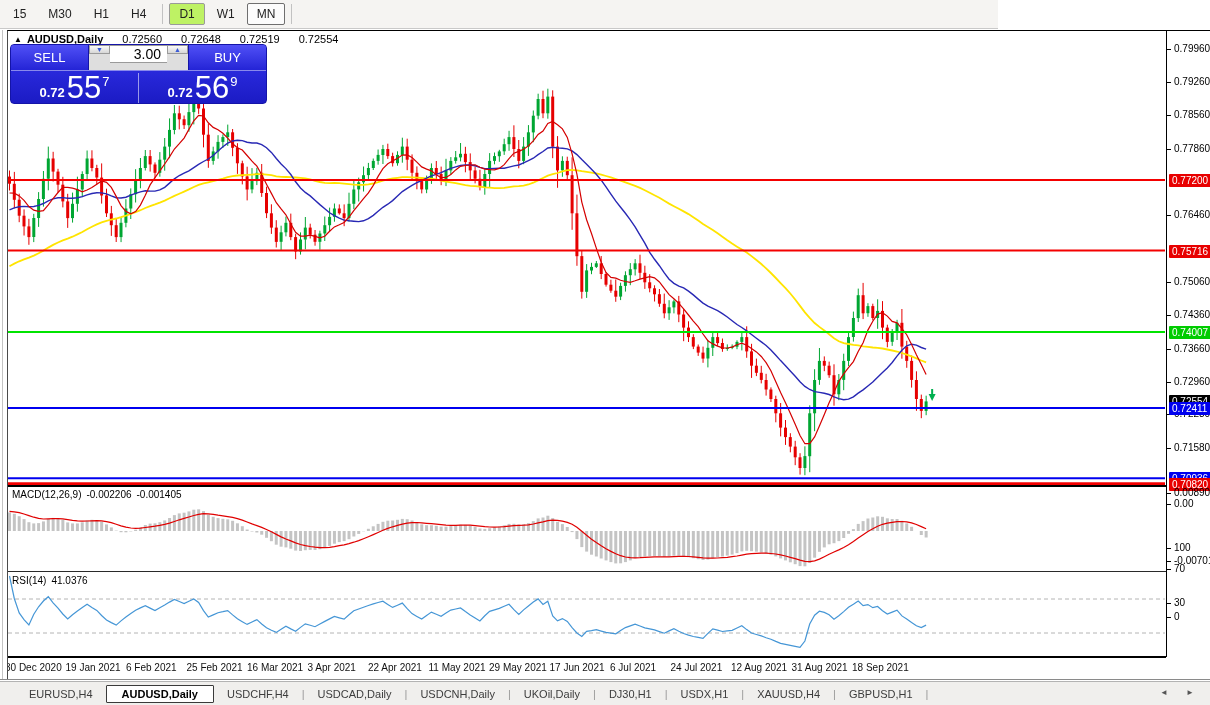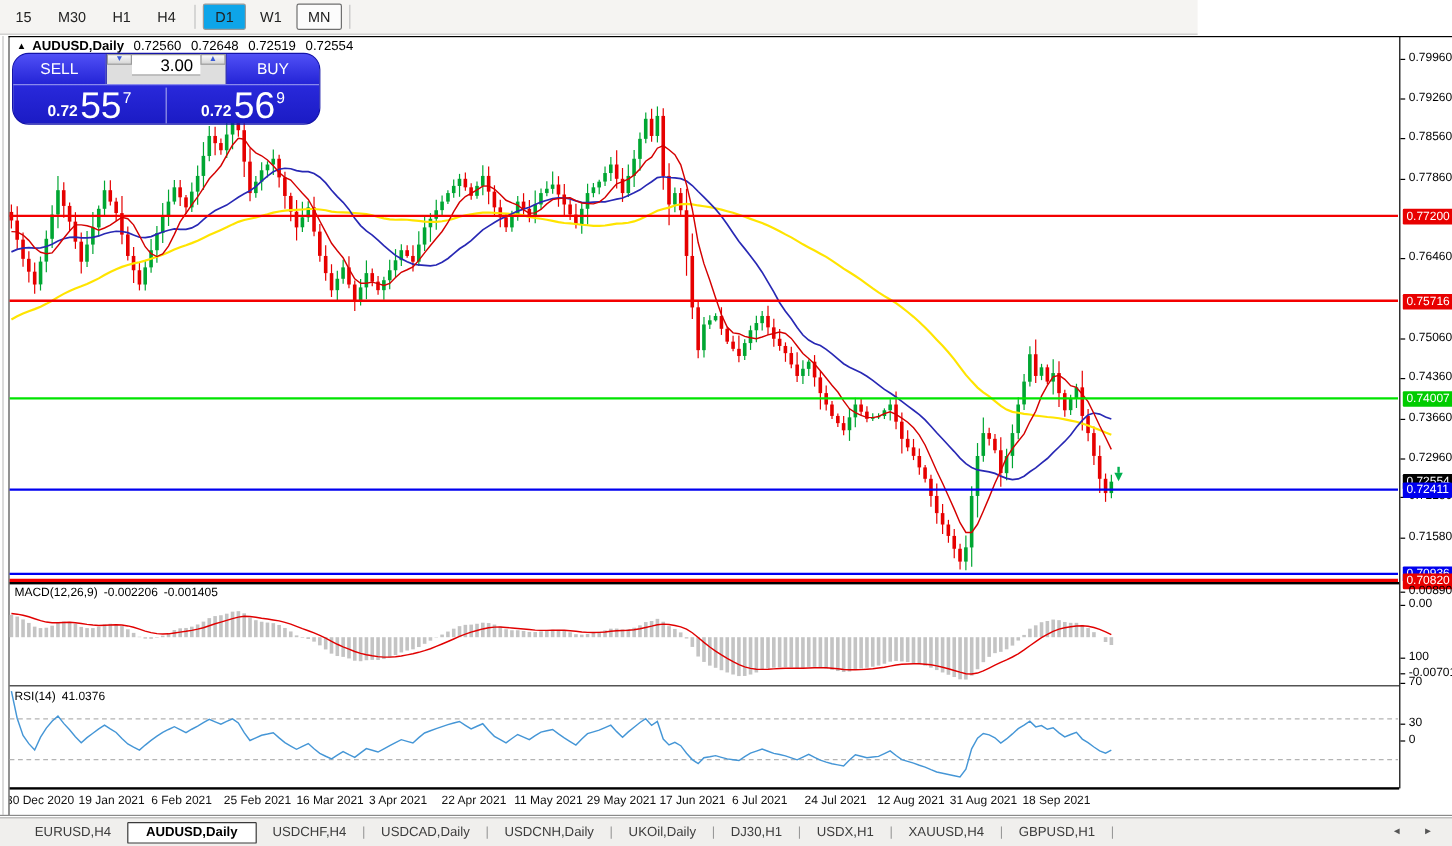--- a/index.html
+++ b/index.html
@@ -3,45 +3,45 @@
 <meta charset="utf-8">
 <style>
   html,body{margin:0;padding:0}
   body{width:1210px;height:705px;position:relative;overflow:hidden;background:#fff;
        font-family:"Liberation Sans",sans-serif;color:#000;-webkit-font-smoothing:none}
 
   
   #tf-bar{position:absolute;left:0;top:0;width:998px;height:29px;background:#f5f4f2;
           border-bottom:1px solid #c9c9c9;display:flex;align-items:center;padding-left:2px;box-sizing:border-box;z-index:6}
   .tf-btn{font-size:12px;color:#222;padding:3px 9px;margin:0 1px;border:1px solid transparent;border-radius:2px;cursor:default}
-  .tf-btn.active{background:#0ea5e9;border-color:#9a9a9a}
+  .tf-btn.active{background:#bef264;border-color:#9a9a9a}
   .tf-btn.raised{background:#fcfcfc;border-color:#6f6f6f}
   .tf-sep{width:1px;height:20px;background:#c2c2c2;margin:0 5px}
 
   
   #outer-left{position:absolute;left:2px;top:30px;height:649px;border-left:1px solid #c4c4c4;z-index:2}
   #plot-frame{position:absolute;left:7px;top:30px;width:1202px;height:649px;
               border-top:1px solid #000;border-left:1px solid #4a4a4a;z-index:2;pointer-events:none}
   .sep{position:absolute;left:8px;width:1158px;z-index:4}
   #sep-chart-macd{top:485px;border-top:2px solid #000}
   #sep-macd-rsi{top:571px;border-top:1px solid #2a2a2a}
   #sep-rsi-dates{top:656px;border-top:2px solid #000}
   #bottom-border{position:absolute;left:0;top:679px;width:1210px;border-top:1px solid #8a8a8a;z-index:4}
 
   #chart-svg{position:absolute;left:0;top:0;width:1210px;height:705px;z-index:3;pointer-events:none}
 
   
   #chart-title{position:absolute;left:14px;top:33px;font-size:11px;z-index:5;white-space:nowrap}
   #chart-title .tri{font-size:8px;margin-right:5px;vertical-align:1px}
   #chart-title .sym{font-weight:bold}
-  #chart-title .q{margin-left:8px}
+  #chart-title .q{margin-left:19px}
 
   
   #trade-panel{position:absolute;left:10px;top:44px;width:257px;height:60px;z-index:7;
-               background:linear-gradient(#3434ee,#1b1bc4);border:1px solid #1414a8;border-radius:14px;
+               background:linear-gradient(#3434ee,#1b1bc4);border:1px solid #1414a8;border-radius:4px;
                box-sizing:border-box;color:#fff;overflow:hidden}
   #tp-top{display:flex;height:25px;border-bottom:1px solid rgba(255,255,255,.45)}
   .tp-btn{flex:0 0 77px;display:flex;align-items:center;justify-content:center;font-size:13px;
           background:linear-gradient(#5050f6,#2424d6);cursor:pointer}
   #tp-vol{flex:1;display:flex;background:#dedede;align-items:flex-start;border-left:1px solid #1414a8;border-right:1px solid #1414a8}
   .spin{width:21px;background:linear-gradient(#fafafa,#d6d6d6);border:1px solid #9a9a9a;box-sizing:border-box;
         display:flex;align-items:center;justify-content:center;color:#3b5bd6;font-size:7px;cursor:pointer}
   #vol-field{flex:1;background:#fff;border-top:1px solid #9a9a9a;border-bottom:1px solid #9a9a9a;color:#000;
              font-size:14px;display:flex;align-items:center;justify-content:flex-end;padding-right:6px}
   #tp-bottom{display:flex;height:34px}

